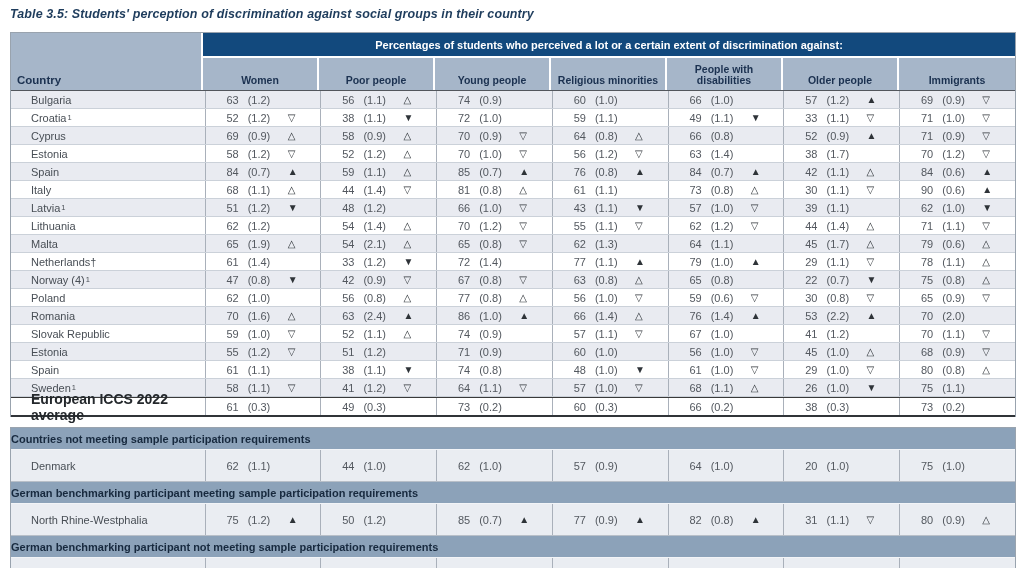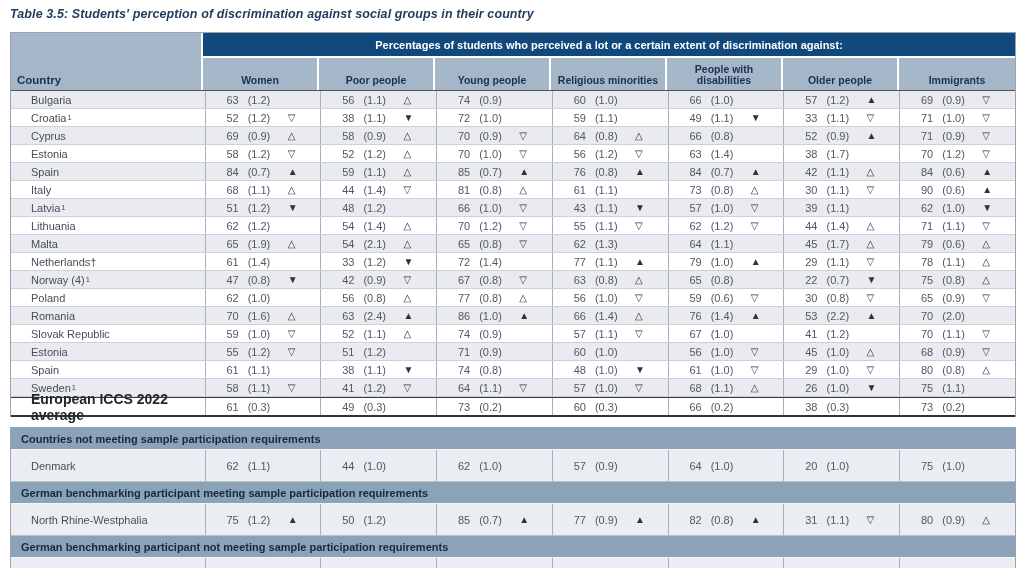--- a/index.html
+++ b/index.html
@@ -71,21 +71,21 @@
   .avg .country { font-weight: bold; color: #24282C; font-size: 14px; }
   .gap { height: 10px; }
   
   .tbl2 {
     width: 1006px;
     border-left: 1px solid #99A3AE; border-right: 1px solid #99A3AE;
     border-top: 1px solid #99A3AE;
   }
   .band {
     height: 22px; background: var(--band);
-    display: flex; align-items: center; padding-left: 10px;
+    display: flex; align-items: center; padding-left: 0;
     font-weight: bold; font-size: 11px; color: #17293E;
     border-bottom: 1px solid #F2F4F7;
   }
   .r2 { height: 32px; background: #EAEDF2; border-bottom: 1px solid #B8BFC8; }
   .tbl2 .r2:last-child { border-bottom: 2px solid var(--dark); }
 </style>
 </head>
 <body>
 
 <div class="page">

